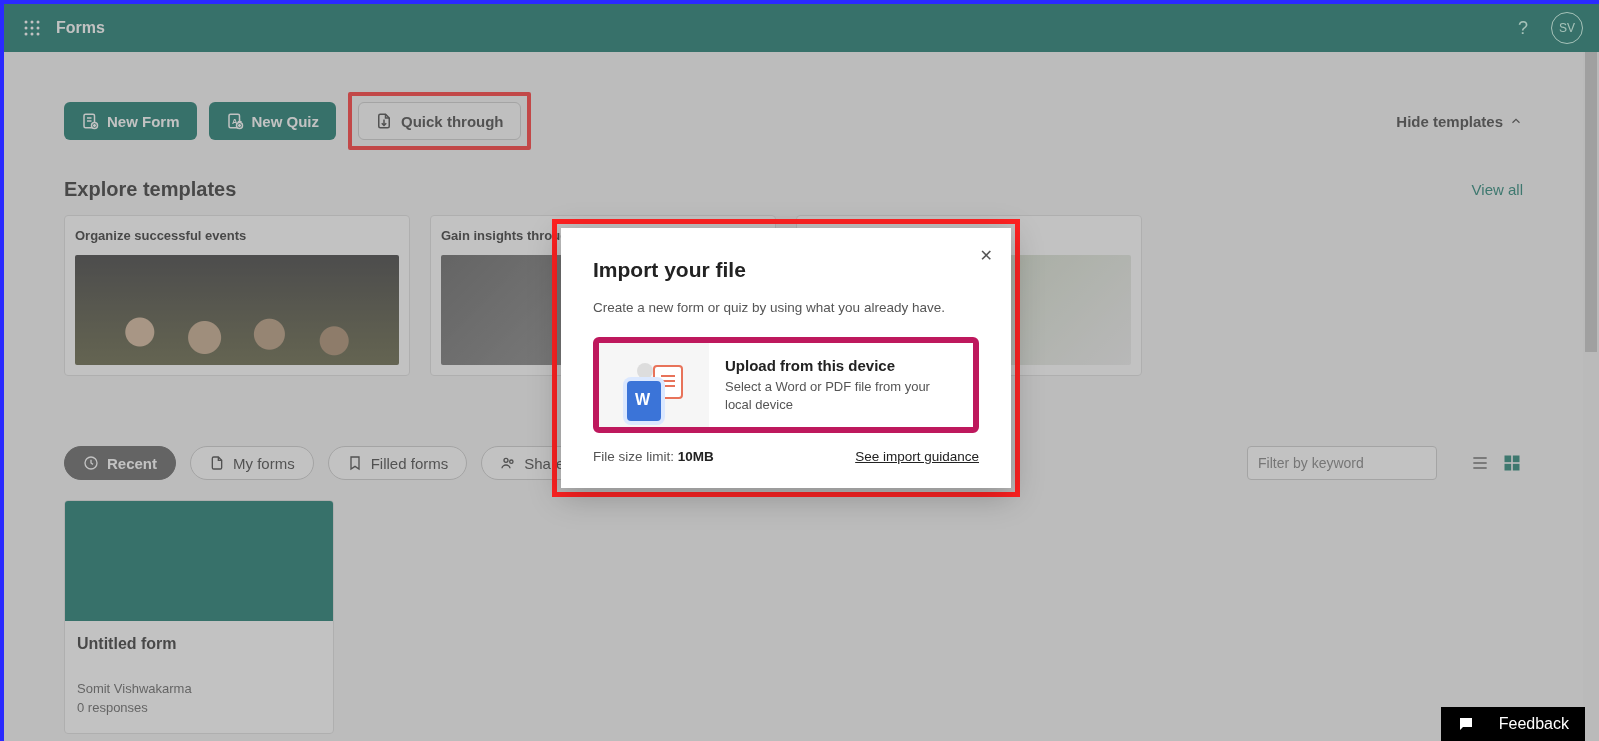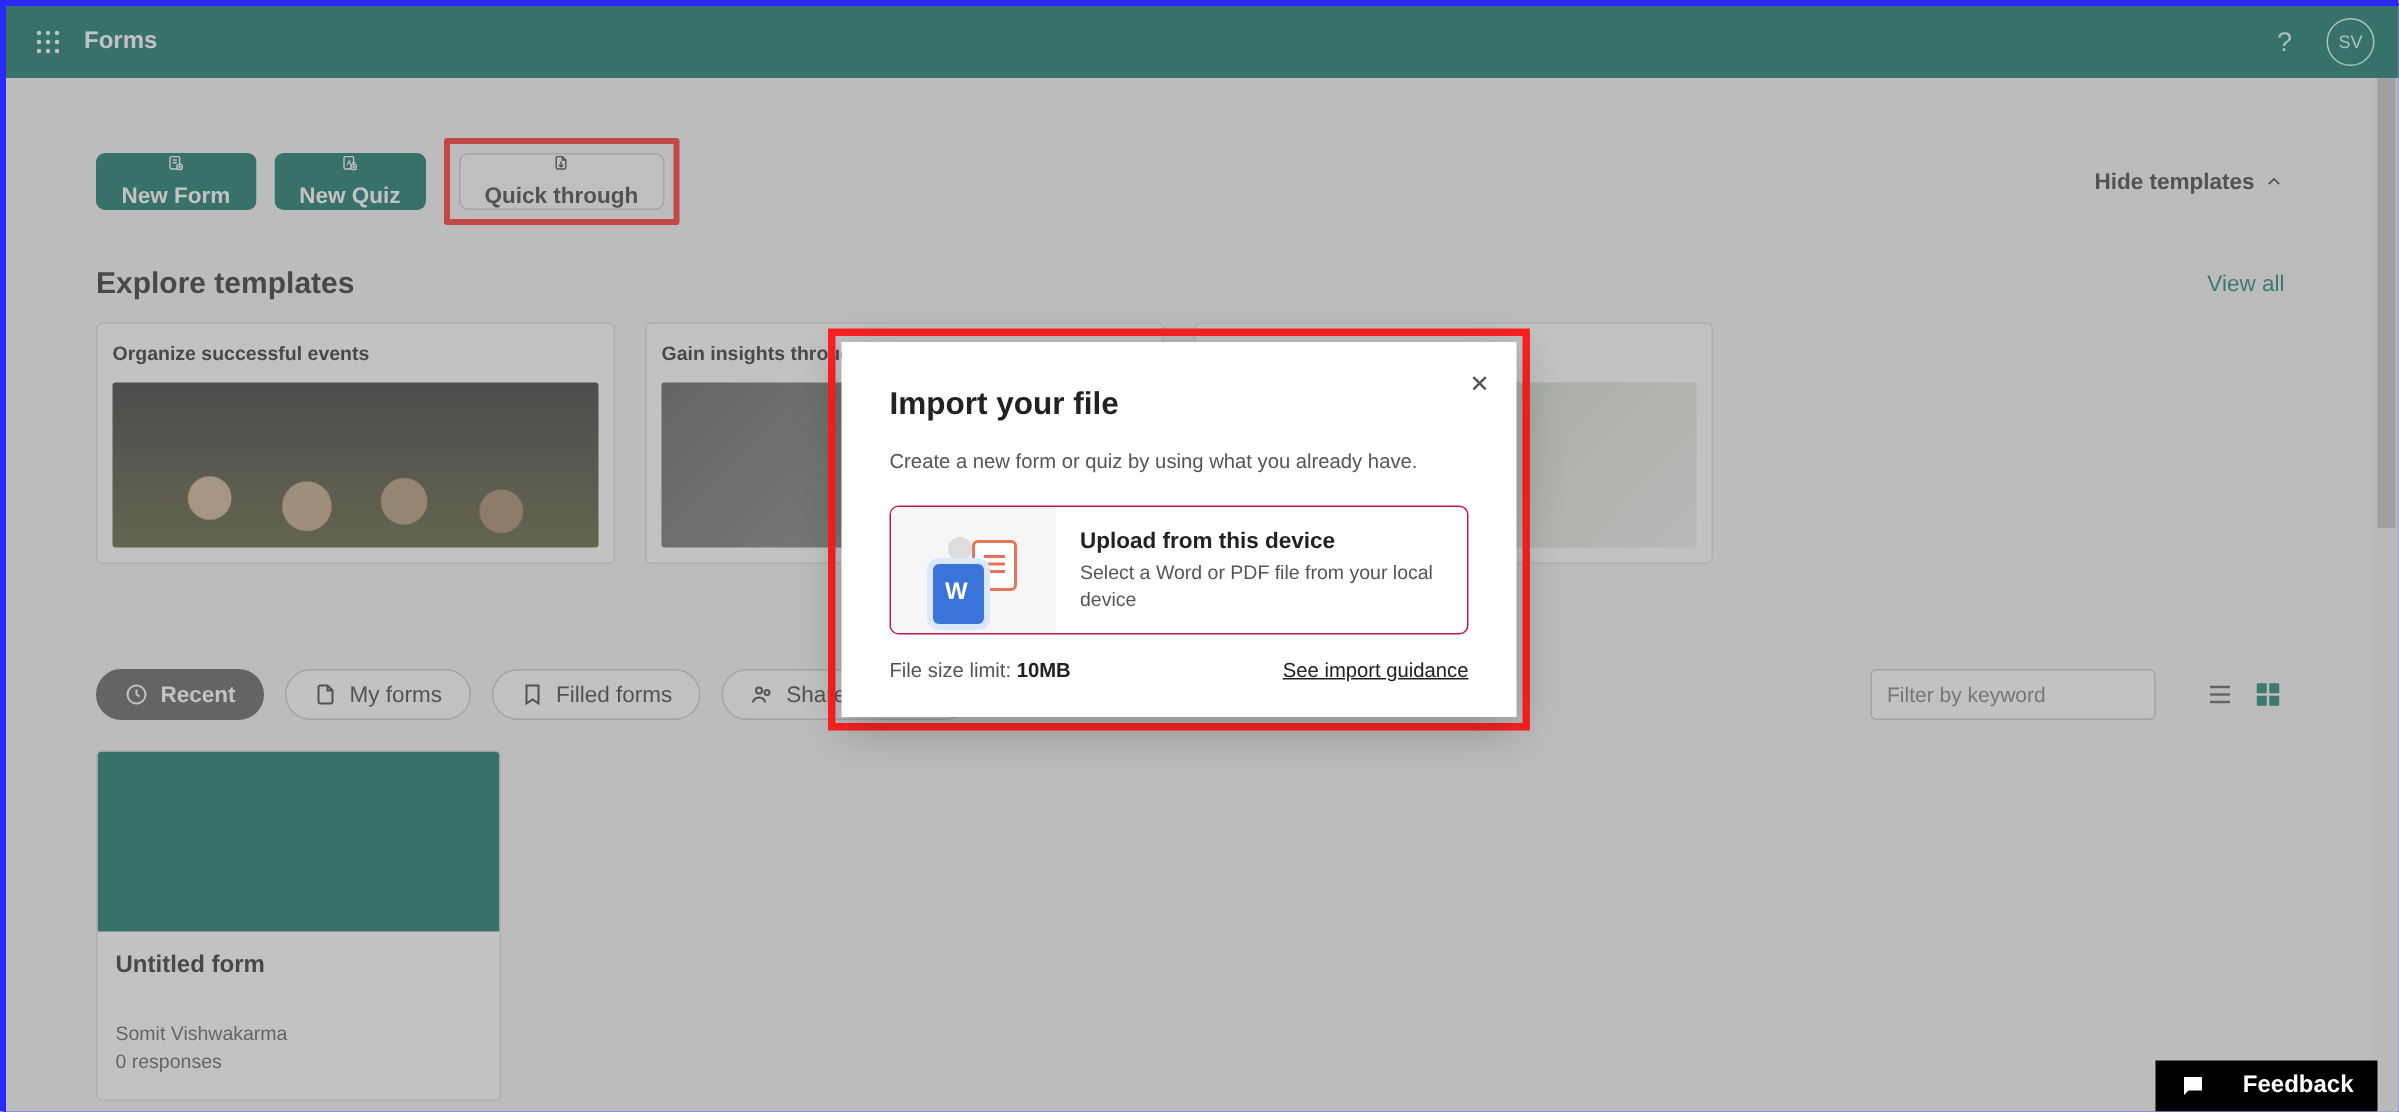--- a/index.html
+++ b/index.html
@@ -11,21 +11,21 @@
   .app-name { font-weight:600; font-size:16px; margin-left:4px;}
   .topbar-spacer{flex:1;}
   .help-icon{ width:40px; height:40px; display:flex; align-items:center; justify-content:center; color:#cfe; font-size:18px;}
   .avatar{ width:32px; height:32px; border:1px solid #cfe; border-radius:50%; display:flex; align-items:center; justify-content:center; font-size:12px; color:#cfe; margin:0 8px;}
   
   .page { position:absolute; top:48px; left:0; right:16px; bottom:0; overflow:hidden; }
   .scrollbar{ position:absolute; top:48px; right:0; width:16px; bottom:0; background:#f0f0f0; }
   .scrollbar .thumb{ position:absolute; top:0; left:2px; width:12px; height:300px; background:#c2c2c2; border-radius:0;}
   
   .actions { padding: 40px 60px 0 60px; display:flex; align-items:center; }
-  .btn { display:inline-flex; align-items:center; gap:8px; height:38px; padding:0 16px; border-radius:6px; font-size:15px; font-weight:600; cursor:pointer; border:1px solid transparent;flex-direction:column;}
+  .btn { display:inline-flex; align-items:center; gap:8px; height:38px; padding:0 16px; border-radius:6px; font-size:15px; font-weight:600; cursor:pointer; border:1px solid transparent;}
   .btn.primary{ background:#036c5f; color:#fff;}
   .btn.outline{ background:#fafafa; color:#333; border-color:#c8c8c8;}
   .btn svg{ width:18px; height:18px; }
   .highlight-red{ border:4px solid #f22; padding:6px 6px; border-radius:2px; display:inline-flex;}
   .actions-spacer{flex:1;}
   .hide-templates{ font-size:15px; color:#333; display:flex; align-items:center; gap:6px; cursor:pointer; font-weight:600;}
   
   .explore-head{ padding: 28px 60px 0 60px; display:flex; align-items:center;}
   .explore-head h2{ font-size:20px; font-weight:600; color:#222;}
   .view-all{ color:#0f7868; font-size:15px; cursor:pointer; font-weight:400;}
@@ -61,31 +61,31 @@
   .fcard .fauthor{ font-size:13px; color:#555; margin-bottom:4px;}
   .fcard .fresp{ font-size:13px; color:#555;}
   
   .dim{ position:absolute; inset:0; background:rgba(120,120,120,0.45);}
   
   .modal-highlight{ position:absolute; top:215px; left:548px; width:468px; border:5px solid #f22; padding:4px; background:transparent;}
   .modal{ background:#fff; width:100%; box-shadow:0 8px 30px rgba(0,0,0,.25); padding:30px 32px 24px 32px; position:relative;}
   .modal h3{ font-size:21px; font-weight:600; color:#222; margin-bottom:18px;}
   .modal .sub{ font-size:13.5px; color:#555; margin-bottom:22px;}
   .close-x{ position:absolute; top:18px; right:18px; font-size:16px; color:#555; cursor:pointer;}
-  .upload-box{ border:1px solid #be185d; border-radius:6px; display:flex; overflow:hidden; margin-bottom:16px; cursor:pointer;}
+  .upload-box{ border:6px solid #be185d; border-radius:6px; display:flex; overflow:hidden; margin-bottom:16px; cursor:pointer;}
   .upload-ill{ width:110px; background:#f6f6f6; display:flex; align-items:center; justify-content:center; position:relative;}
   .upload-text{ flex:1; padding:14px 16px;}
   .upload-text .ut{ font-size:15px; font-weight:600; color:#222; margin-bottom:4px;}
   .upload-text .us{ font-size:13px; color:#555; line-height:1.35;}
   .modal-foot{ display:flex; align-items:center; font-size:13.5px;}
   .modal-foot .limit{ color:#555;}
   .modal-foot .limit b{ color:#222;}
   .modal-foot .guide{ margin-left:auto; color:#222; text-decoration:underline; cursor:pointer;}
   
-  .feedback{ position:absolute; right:14px; bottom:0; background:#000; color:#fff; padding:8px 16px; font-size:16px; display:flex; align-items:center; gap:24px;font-weight:bold;}
+  .feedback{ position:absolute; right:14px; bottom:0; background:#000; color:#fff; padding:8px 16px; font-size:16px; display:flex; align-items:center; gap:24px;}
   
   .doc-blue{ width:34px; height:40px; background:#3b74d8; border-radius:4px; position:absolute; left:28px; top:38px; box-shadow:0 0 0 4px #dbe8ff;}
   .doc-blue::after{content:"W"; color:#fff; font-weight:700; position:absolute; left:8px; top:10px; font-size:16px;}
   .doc-orange{ width:30px; height:34px; background:#fff; border:2px solid #e8735a; border-radius:4px; position:absolute; left:54px; top:22px;}
   .doc-orange::before{content:""; position:absolute; left:6px; top:8px; width:14px; height:2px; background:#e8735a; box-shadow:0 5px 0 #e8735a, 0 10px 0 #e8735a;}
   .doc-gray{ width:16px; height:16px; background:#ddd; border-radius:50%; position:absolute; left:38px; top:20px;}
 </style>
 </head>
 <body>
 

